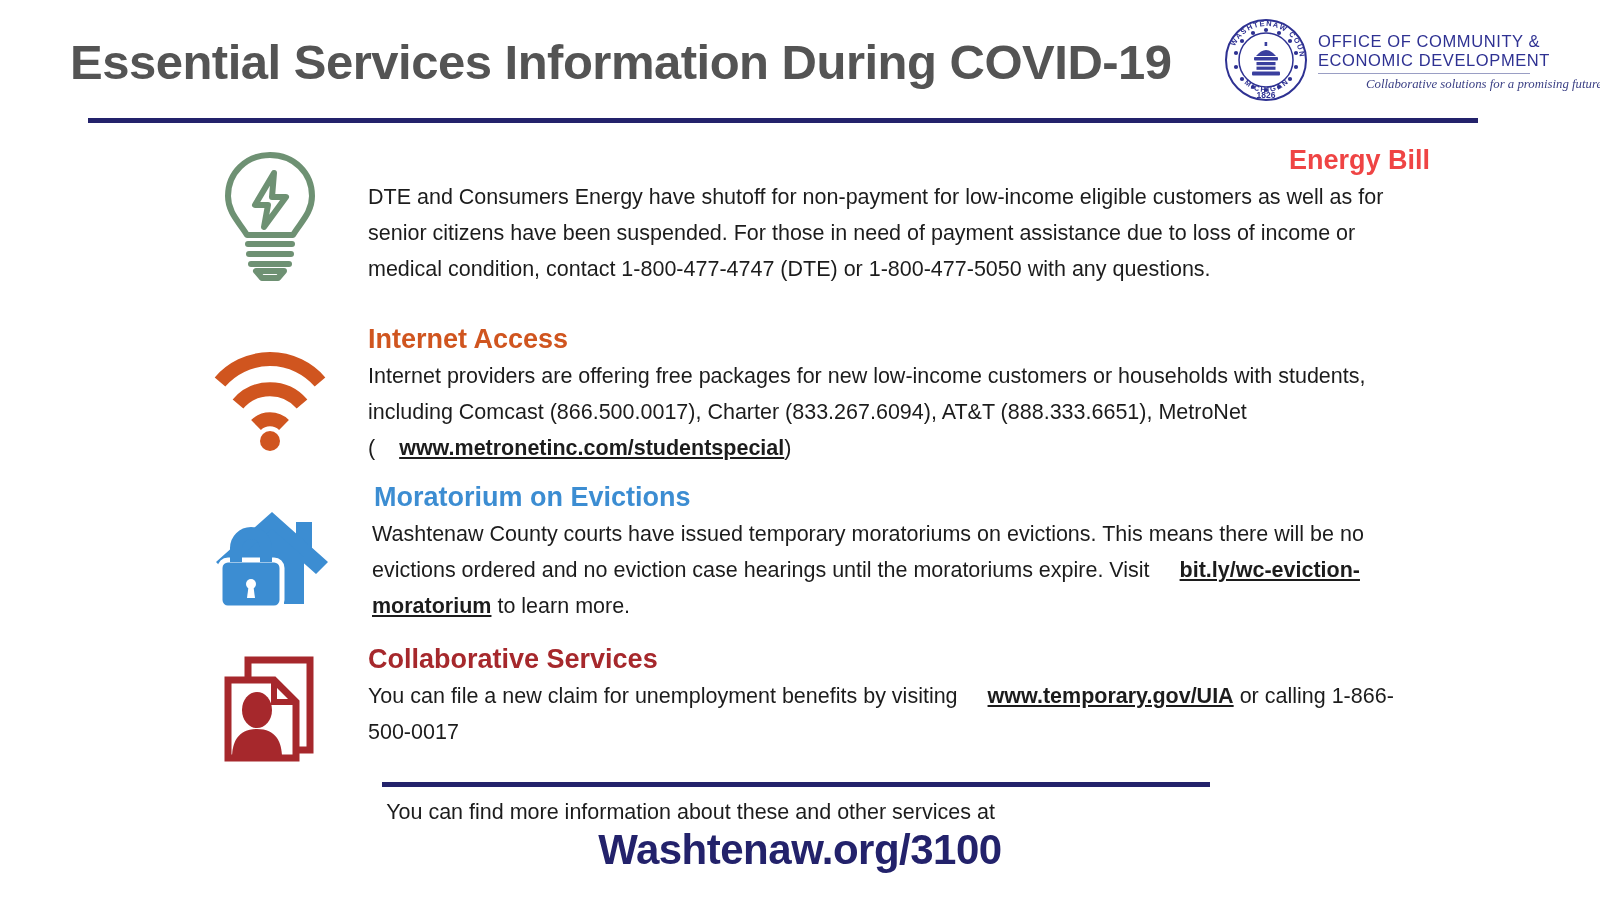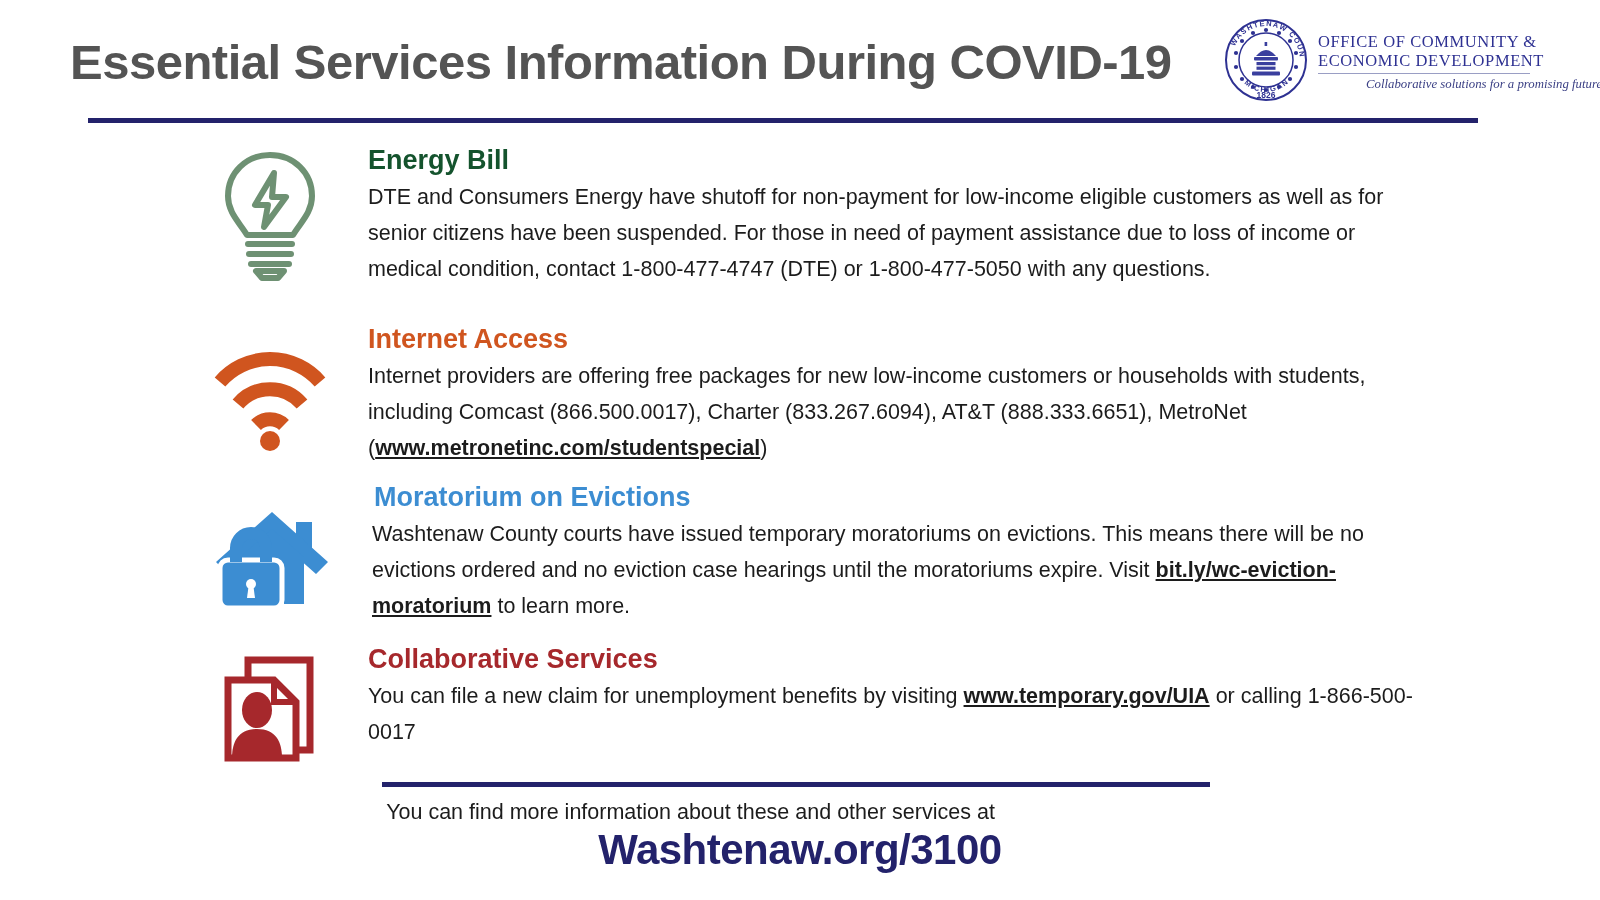--- a/index.html
+++ b/index.html
@@ -47,21 +47,21 @@
     left: 0; top: 2px;
     width: 88px; height: 88px;
   }
   #logo-text-wrap {
     position: absolute;
     left: 96px;
     top: 18px;
     width: 216px;
   }
   .logo-line {
-    font-family: Liberation Serif, serif;
+    font-family: Liberation Sans, sans-serif;
     font-size: 16.5px;
     letter-spacing: 0.6px;
     color: #2e3192;
     line-height: 19px;
     white-space: nowrap;
   }
   #logo-rule {
     margin-top: 3px;
     height: 1px;
     background: #9a9ec4;
@@ -106,26 +106,27 @@
   }
   .sec-text {
     font-size: 21.5px;
     line-height: 36px;
     color: #1c1c1c;
   }
   .lnk {
     font-weight: bold;
     text-decoration: underline;
     color: #1c1c1c;
+    margin-left: 24px;
   }
 
   
   #sec-energy   { left: 210px; top: 143px; width: 1270px; }
   #sec-energy .sec-body { left: 158px; top: 2px; width: 1062px; }
-  #sec-energy .sec-heading { color: #14532d; }
+  #sec-energy .sec-heading { color: #ef4444; text-align: right; }
 
   
   #sec-internet { left: 210px; top: 324px; width: 1270px; }
   #sec-internet .sec-body { left: 158px; top: 0px; width: 1062px; }
   #sec-internet .sec-heading { color: #d0551f; }
 
   
   #sec-evictions { left: 210px; top: 482px; width: 1270px; }
   #sec-evictions .sec-body { left: 158px; top: 0px; width: 1052px; }
   #sec-evictions .sec-heading { color: #3c8dd2; padding-left: 6px; }

